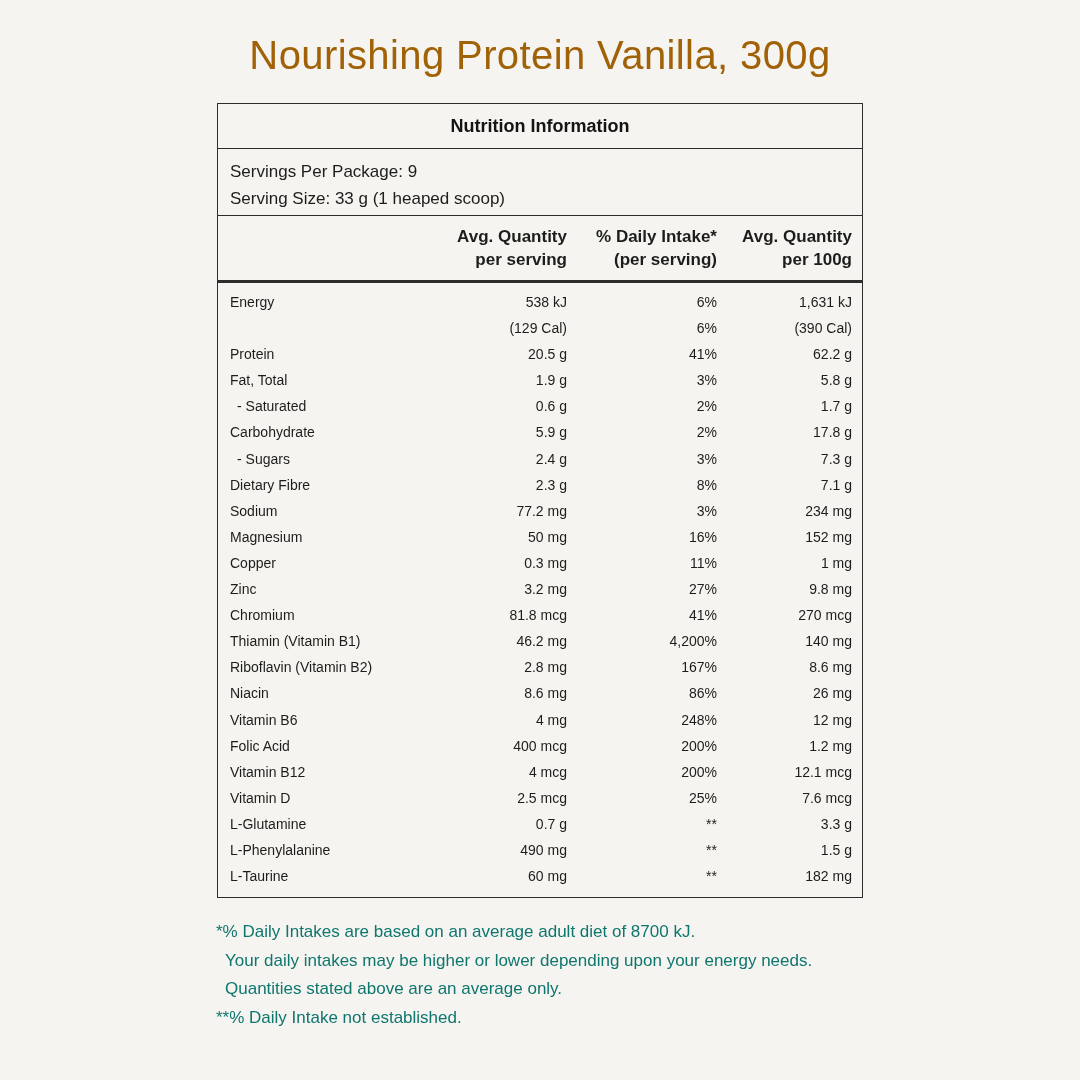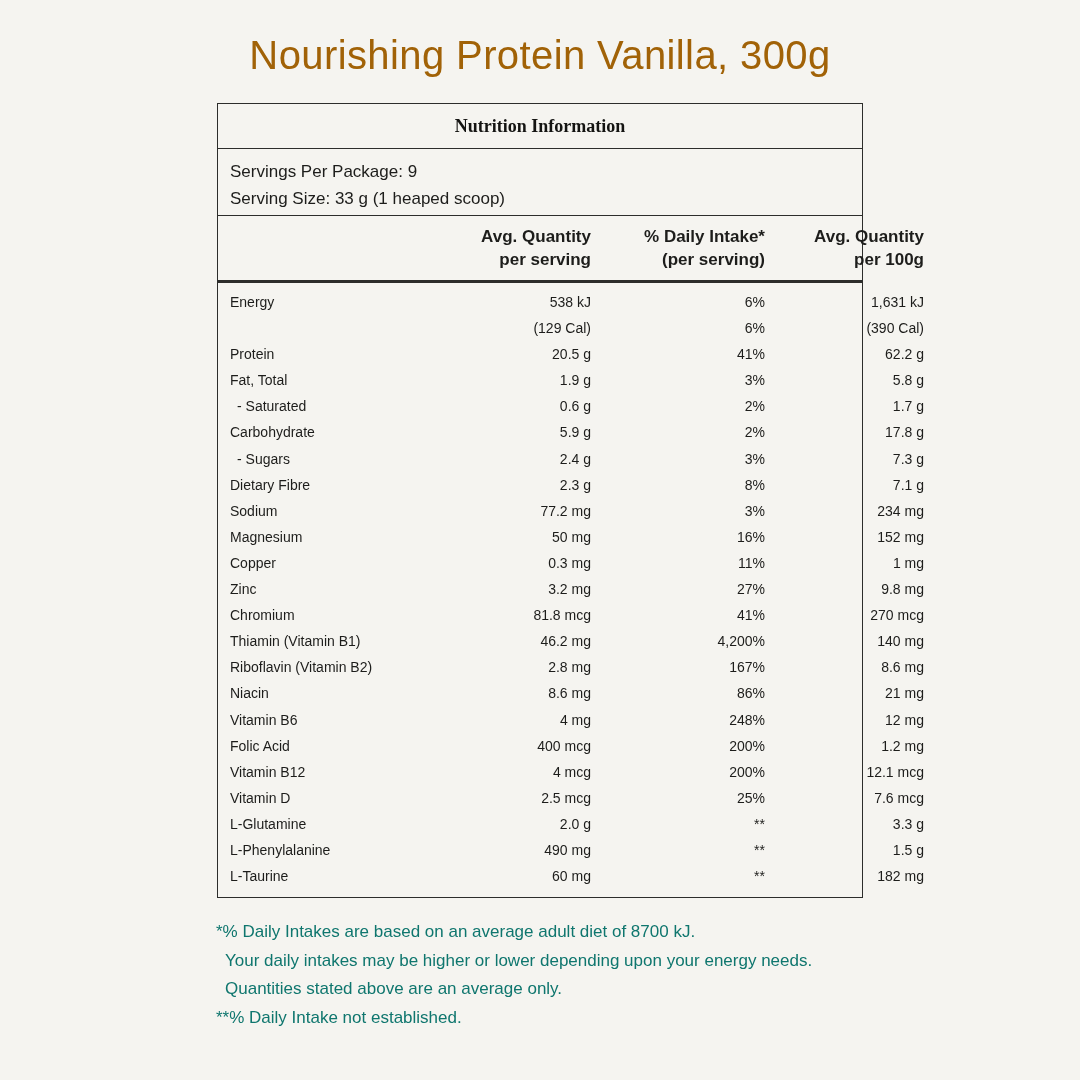--- a/index.html
+++ b/index.html
@@ -30,32 +30,30 @@
     border: 1.5px solid #2d2d2b;
     background: transparent;
   }
   .panel-header {
     text-align: center;
     font-weight: 700;
     font-size: 18px;
     padding: 12px 0 11px 0;
     border-bottom: 1.5px solid #2d2d2b;
     color: #141412;
-    font-family: Liberation Serif, serif;
   }
   .servings {
     padding: 9px 14px 3px 12px;
     border-bottom: 1.5px solid #2d2d2b;
     font-size: 17px;
     line-height: 27px;
   }
   .grid-row {
     display: grid;
     grid-template-columns: 192px 145px 150px 135px;
-    gap: 24px;
   }
   .col-headers {
     padding: 9px 10px 9px 12px;
     border-bottom: 3px solid #2d2d2b;
   }
   .col-head {
     font-weight: 700;
     font-size: 17px;
     line-height: 23px;
     text-align: right;
@@ -224,21 +222,21 @@
     <div class="cell name">Riboflavin (Vitamin B2)</div>
     <div class="cell num">2.8 mg</div>
     <div class="cell num">167%</div>
     <div class="cell num">8.6 mg</div>
   </div>
 
   <div class="row grid-row">
     <div class="cell name">Niacin</div>
     <div class="cell num">8.6 mg</div>
     <div class="cell num">86%</div>
-    <div class="cell num">21 mg</div>
+    <div class="cell num">26 mg</div>
   </div>
 
   <div class="row grid-row">
     <div class="cell name">Vitamin B6</div>
     <div class="cell num">4 mg</div>
     <div class="cell num">248%</div>
     <div class="cell num">12 mg</div>
   </div>
 
   <div class="row grid-row">
@@ -257,21 +255,21 @@
 
   <div class="row grid-row">
     <div class="cell name">Vitamin D</div>
     <div class="cell num">2.5 mcg</div>
     <div class="cell num">25%</div>
     <div class="cell num">7.6 mcg</div>
   </div>
 
   <div class="row grid-row">
     <div class="cell name">L-Glutamine</div>
-    <div class="cell num">2.0 g</div>
+    <div class="cell num">0.7 g</div>
     <div class="cell num">**</div>
     <div class="cell num">3.3 g</div>
   </div>
 
   <div class="row grid-row">
     <div class="cell name">L-Phenylalanine</div>
     <div class="cell num">490 mg</div>
     <div class="cell num">**</div>
     <div class="cell num">1.5 g</div>
   </div>

